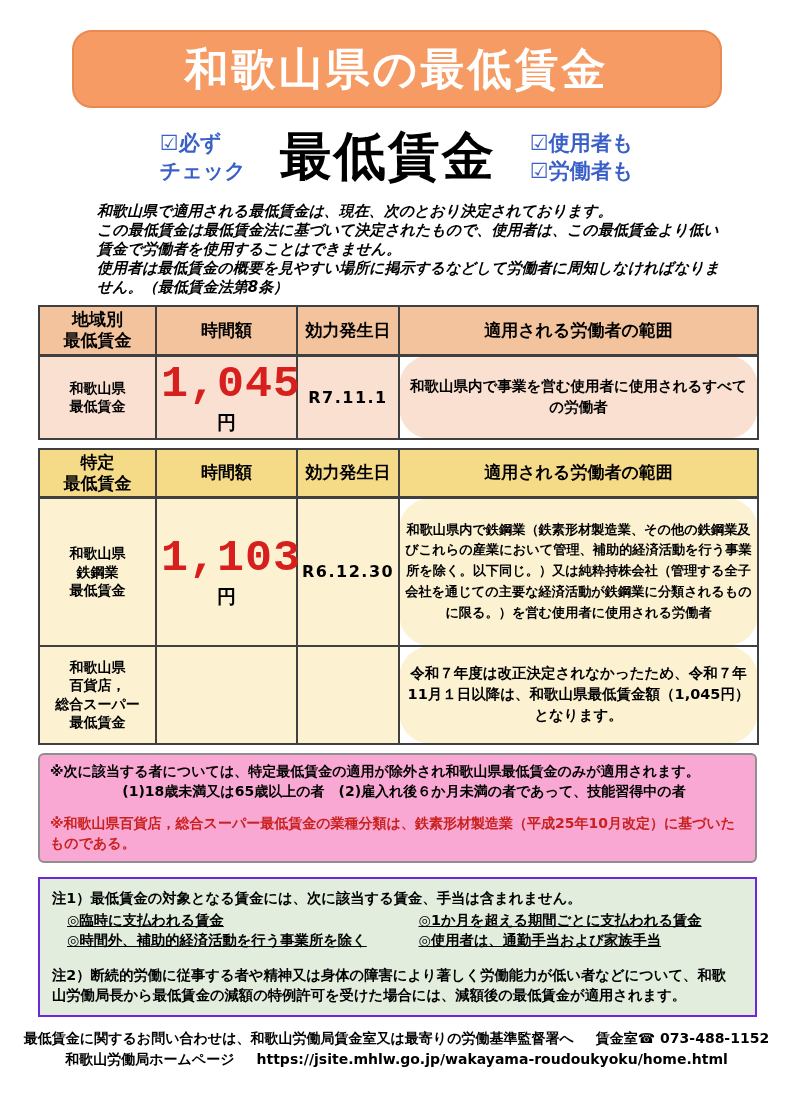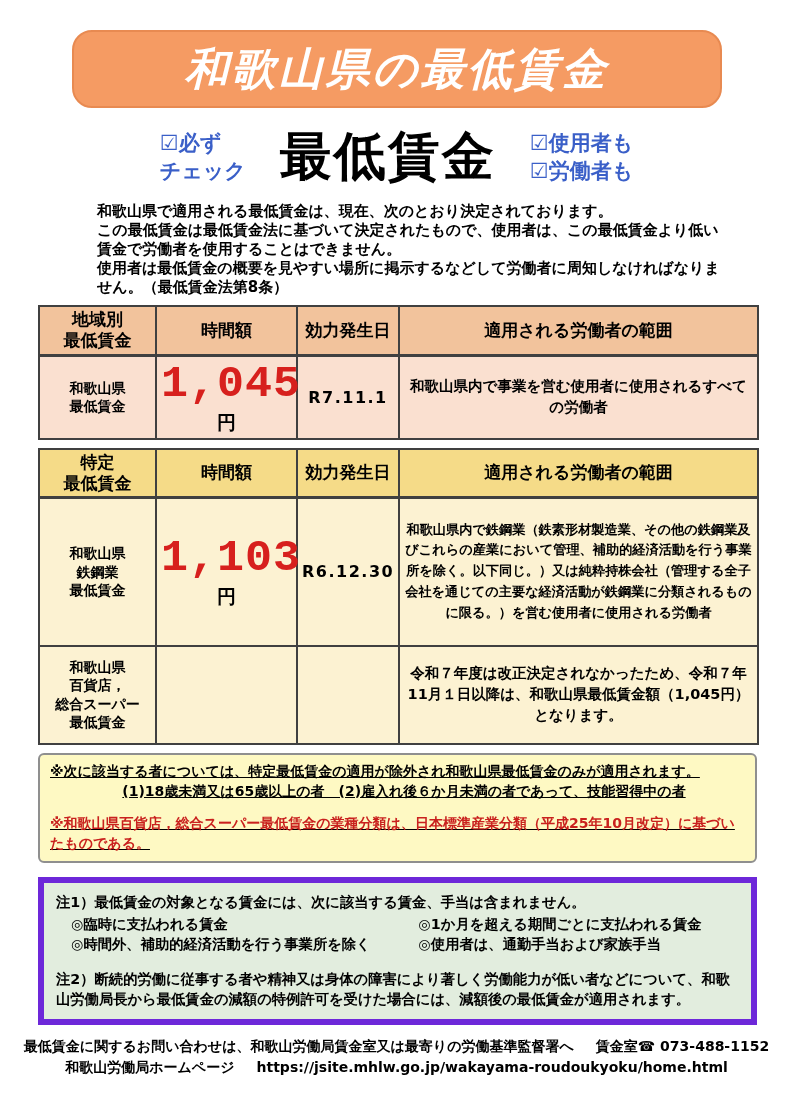--- a/index.html
+++ b/index.html
@@ -10,33 +10,33 @@
     font-weight: 700;
     color: #000;
     overflow: hidden;
   }
   .banner {
     width: 650px; height: 78px;
     margin: 30px auto 0;
     background: #F59B63;
     border: 2px solid #E88A51;
     border-radius: 20px;
-    display: flex; align-items: center; justify-content: center; font-style: italic;
+    display: flex; align-items: center; justify-content: center;
   }
   .banner-title { color: #fff; font-size: 44px; letter-spacing: 3px; }
 
   .check-row {
     display: flex; justify-content: center; align-items: center;
     gap: 34px; margin-top: 14px; height: 70px;
   }
   .check-block { color: #3A5FC8; font-size: 21px; line-height: 1.35; }
   .check-line { display: flex; align-items: center; }
   .main-title { font-size: 52px; letter-spacing: 2px; color: #000; }
 
-  .intro { margin: 10px 70px 4px 97px; font-size: 15px; line-height: 19px; }
+  .intro { margin: 10px 70px 4px 97px; font-size: 15px; line-height: 19px; font-style: italic; }
 
   .wage-table {
     border-collapse: collapse; table-layout: fixed;
     width: 719px; margin: 8px 0 0 38px;
     border: 2px solid #a16207;
   }
   .wage-table th, .wage-table td {
     border: 2px solid #404040;
     text-align: center; vertical-align: middle;
     padding: 2px 4px;
@@ -50,43 +50,43 @@
   .regional tbody td { background: #FAE0D0; }
   .specific thead th { background: #F5DB88; }
   .specific tbody td { background: #FCF2D2; }
   .regional tbody tr { height: 66px; }
   .row-steel { height: 148px; }
   .row-dept { height: 98px; }
   .name-cell { font-size: 14px; white-space: pre-line; line-height: 1.3; }
   .amount { color: #D7201D; font-size: 45px; letter-spacing: 1px; font-family: Liberation Mono, monospace; }
   .unit { color: #000; font-size: 19px; }
   .date-cell { font-size: 16px; letter-spacing: 1.5px; }
-  .scope-cell { font-size: 14.5px; text-align: left; padding: 4px 10px; line-height: 1.45; }
+  .scope-cell { font-size: 14.5px; text-align: left; padding: 4px 10px; line-height: 1.45; border-radius: 32px; }
   .row-steel .scope-cell { font-size: 13.2px; line-height: 1.58; }
 
   .exclusion-box {
     width: 719px; margin: 8px 0 0 38px;
-    background: #fef9c3;
+    background: #f9a8d4;
     border: 2px solid #8F8F8F; border-radius: 6px;
     padding: 6px 10px 8px 10px;
-    font-size: 14px; line-height: 20px; text-decoration: underline;
+    font-size: 14px; line-height: 20px;
   }
   .exclusion-sub { padding-left: 13px; text-align: center; }
   .exclusion-red { color: #C9211E; margin-top: 12px; }
 
   .green-box {
     width: 719px; margin: 14px 0 0 38px;
     background: #E2EDDE;
-    border: 6px solid #6d28d9;
+    border: 2px solid #6d28d9;
     padding: 9px 12px 10px 12px;
     font-size: 14.3px; line-height: 20px;
   }
   .items-grid {
     display: grid; grid-template-columns: 52% 48%;
-    padding-left: 15px; margin-top: 2px;
+    padding-left: 15px; margin-top: 2px; text-decoration: underline;
   }
   .note2 { margin-top: 15px; padding-right: 4px; }
 
   .footer { margin-top: 11px; text-align: center; font-size: 14px; line-height: 21px; }
   .footer .gap { display: inline-block; width: 22px; }
   .footer-url { color: #000; text-decoration: none; }
 </style>
 </head>
 <body>
 
@@ -189,21 +189,21 @@
         <td></td>
         <td class="date-cell"></td>
         <td class="scope-cell">令和７年度は改正決定されなかったため、令和７年11月１日以降は、和歌山県最低賃金額（1,045円）となります。</td>
       </tr>
     </tbody>
   </table>
 
   <div class="exclusion-box">
     <div>※次に該当する者については、特定最低賃金の適用が除外され和歌山県最低賃金のみが適用されます。</div>
     <div class="exclusion-sub">(1)18歳未満又は65歳以上の者　(2)雇入れ後６か月未満の者であって、技能習得中の者</div>
-    <div class="exclusion-red">※和歌山県百貨店，総合スーパー最低賃金の業種分類は、日本標準産業分類（平成25年10月改定）に基づいたものである。</div>
+    <div class="exclusion-red">※和歌山県百貨店，総合スーパー最低賃金の業種分類は、鉄素形材製造業（平成25年10月改定）に基づいたものである。</div>
   </div>
 
   <div class="green-box">
     <div>注1）最低賃金の対象となる賃金には、次に該当する賃金、手当は含まれません。</div>
     <div class="items-grid">
       <span>◎臨時に支払われる賃金</span>
       <span>◎1か月を超える期間ごとに支払われる賃金</span>
       <span>◎時間外、補助的経済活動を行う事業所を除く</span>
       <span>◎使用者は、通勤手当および家族手当</span>
     </div>

